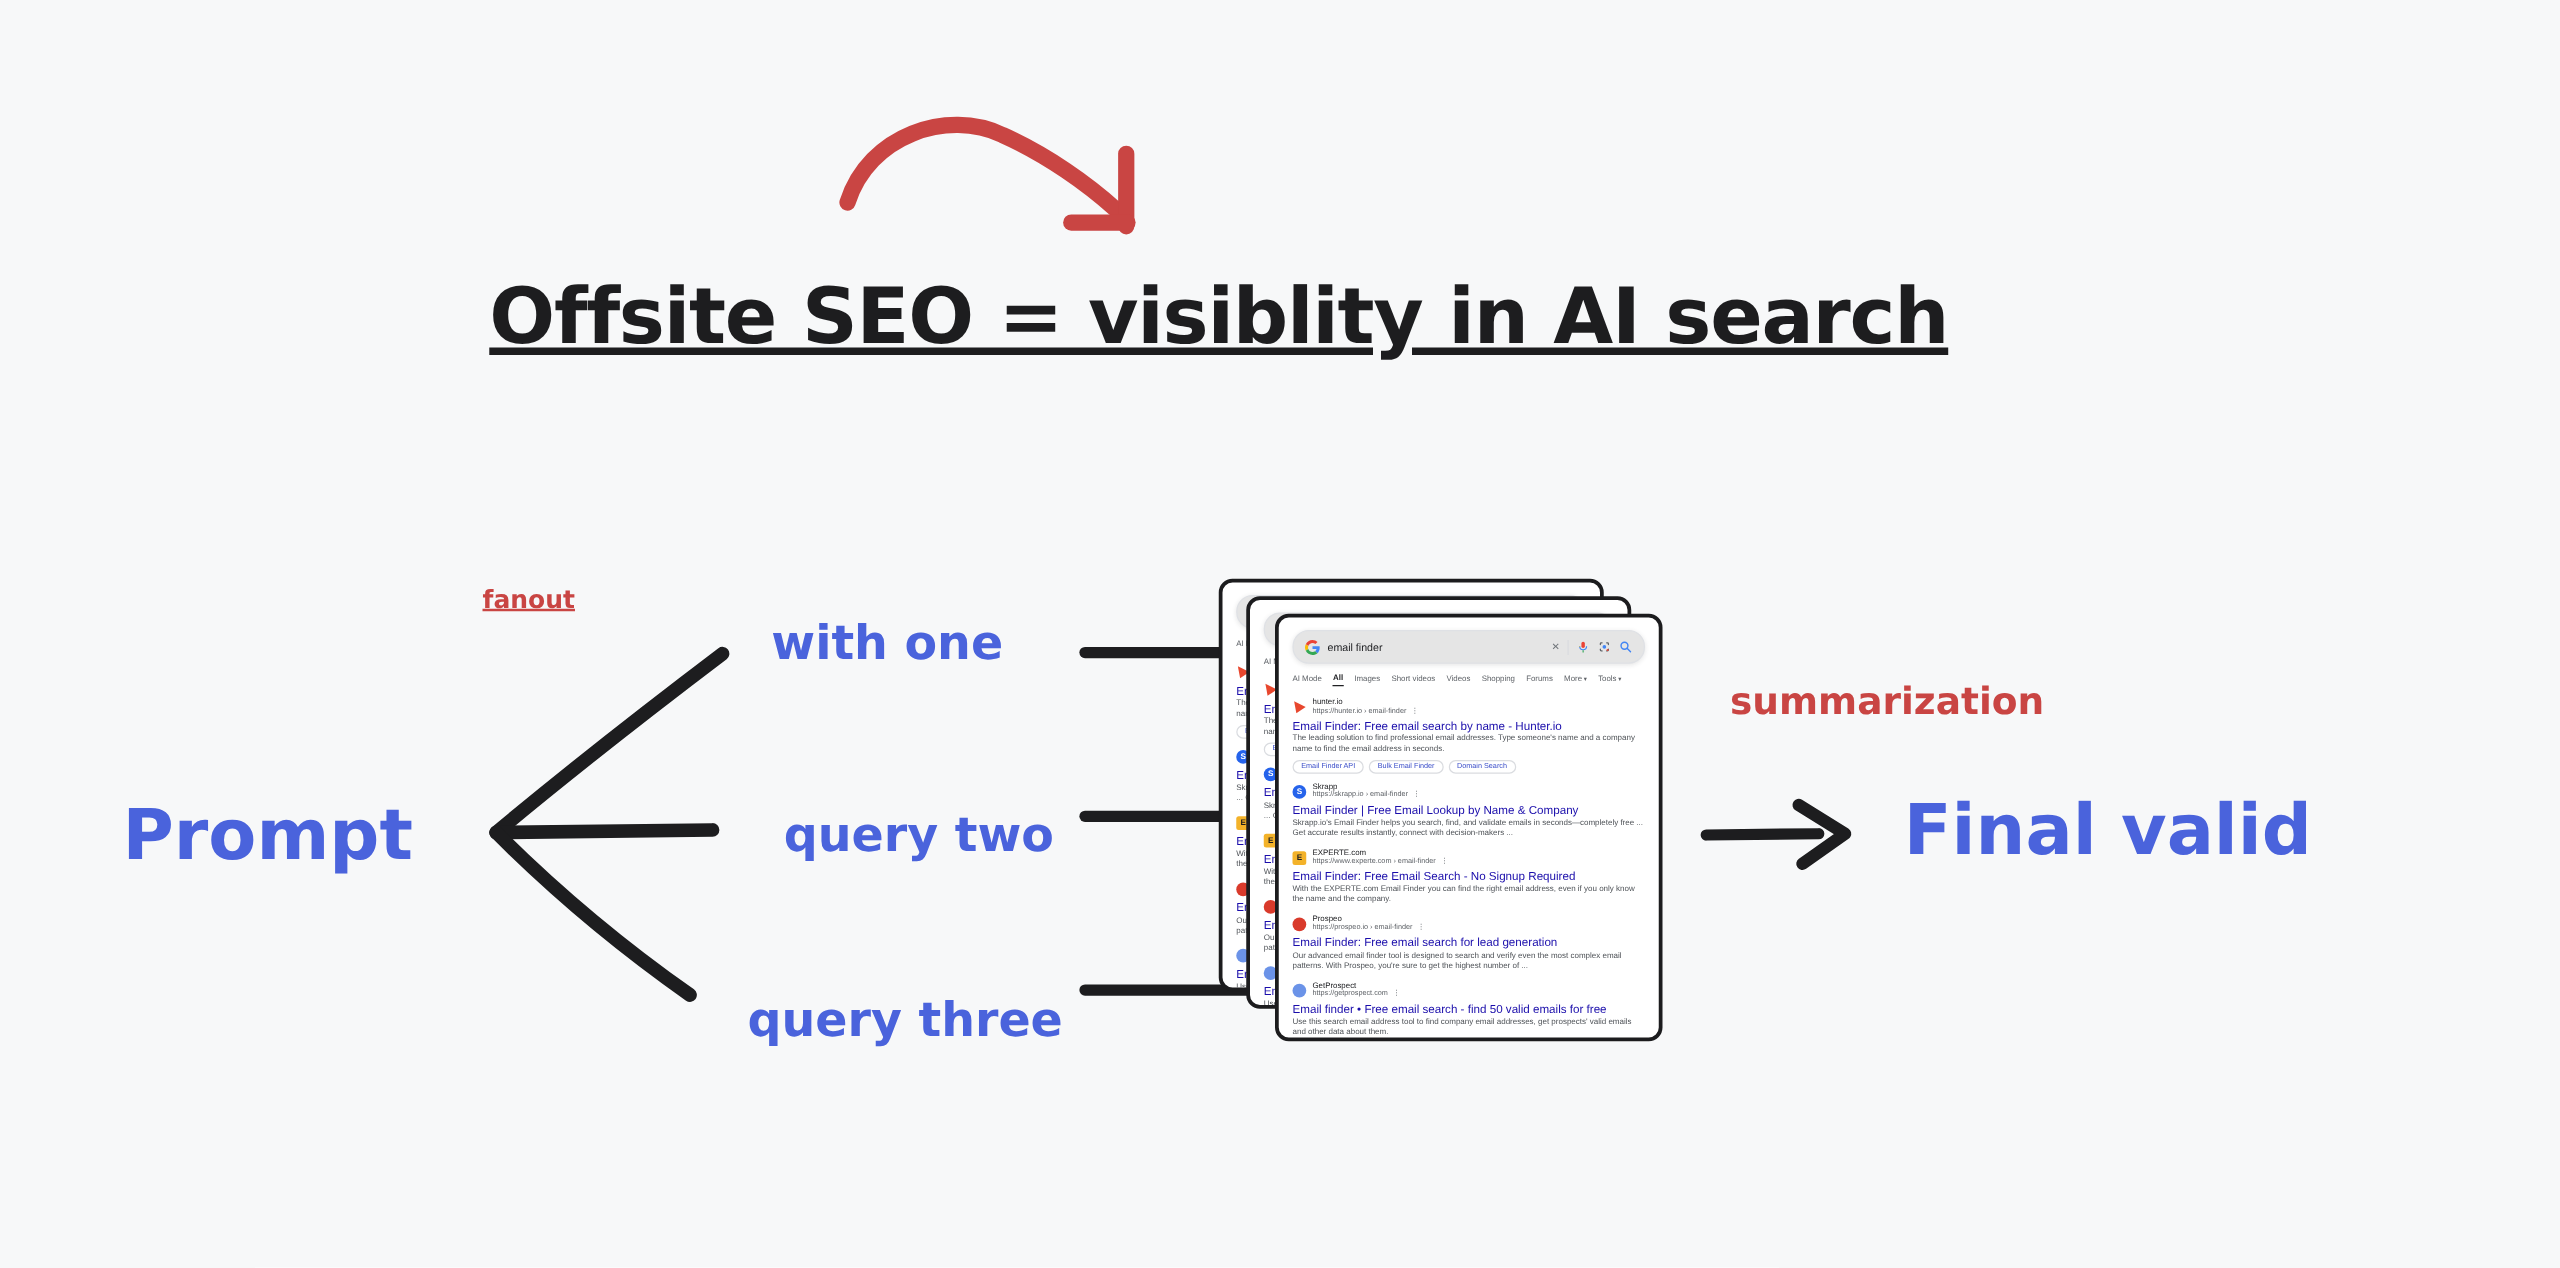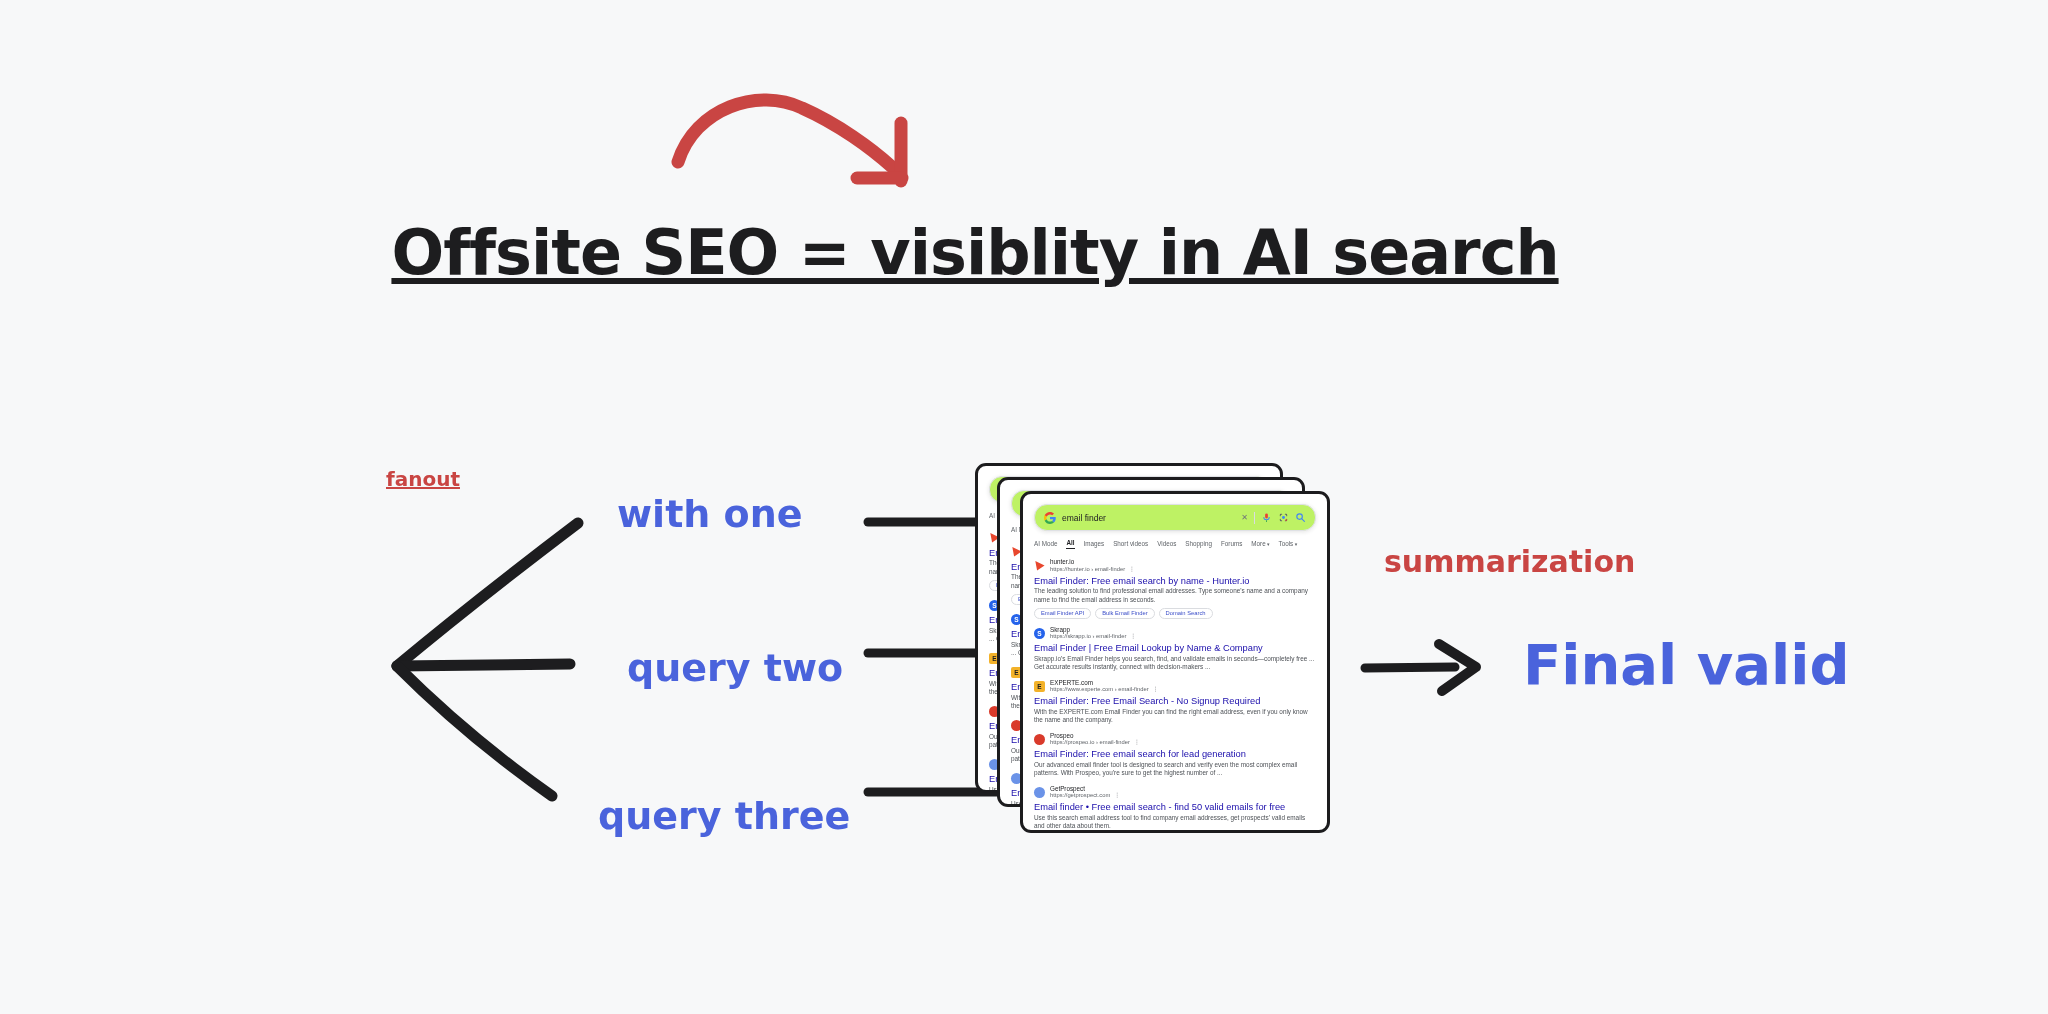--- a/index.html
+++ b/index.html
@@ -23,21 +23,21 @@
 
   
   .search-card{position:absolute;width:308px;height:330px;background:#ffffff;border:3.5px solid #1c1c1e;
     border-radius:11px;overflow:hidden;box-sizing:border-box;font-family:"Liberation Sans",sans-serif;}
   .card-back{left:975px;top:463px;z-index:2;}
   .card-mid{left:997px;top:477px;z-index:3;}
   .card-front{left:1020px;top:491px;z-index:4;width:310px;height:342px;}
   .card-body{padding:10px 11px;}
 
   .sbar{display:flex;align-items:center;gap:6px;height:25px;border:1px solid #dfe1e5;border-radius:13px;
-    padding:0 9px;box-shadow:0 1px 4px rgba(32,33,36,.12);background:#bef264;}
+    padding:0 9px;box-shadow:0 1px 4px rgba(32,33,36,.12);background:#e5e5e5;}
   .sbar .q{font-size:8.5px;color:#202124;}
   .sbar-icons{margin-left:auto;display:flex;align-items:center;gap:6px;}
   .clear-x{font-size:8px;color:#70757a;line-height:1;}
   .sbar-div{width:1px;height:12px;background:#dadce0;}
 
   .tabs{display:flex;align-items:flex-end;gap:9px;margin-top:8px;font-size:6.3px;color:#5f6368;white-space:nowrap;}
   .tab{padding-bottom:2px;}
   .tab.active{color:#202124;font-weight:bold;border-bottom:1.5px solid #202124;}
   .tab .caret{font-size:5px;color:#5f6368;}
 
@@ -66,20 +66,21 @@
     <path d="M38 102 C 55 48 118 27 162 48 C 198 64 231 88 252 107" fill="none" stroke="#c94543" stroke-width="13" stroke-linecap="round"></path>
     <path d="M261 63 L261 121" fill="none" stroke="#c94543" stroke-width="13" stroke-linecap="round"></path>
     <path d="M217 118 L262 118" fill="none" stroke="#c94543" stroke-width="13" stroke-linecap="round"></path>
   </svg>
 
   <div class="abs hand title">Offsite SEO = visiblity in AI search</div>
 
   <div class="abs hand red lbl-fanout">fanout</div>
   <div class="abs hand red lbl-summarization">summarization</div>
 
+  <div class="abs hand blue node-prompt">Prompt</div>
   <div class="abs hand blue node-q1">with one</div>
   <div class="abs hand blue node-q2">query two</div>
   <div class="abs hand blue node-q3">query three</div>
   <div class="abs hand blue node-final">Final valid</div>
 
   <svg class="abs" style="left:380px;top:505px;" width="220" height="310" viewBox="0 0 220 310">
     <path d="M198 18 Q 95 96 17 161" fill="none" stroke="#1d1d1f" stroke-width="11" stroke-linecap="round"></path>
     <path d="M17 161 Q 110 160 190 159" fill="none" stroke="#1d1d1f" stroke-width="11" stroke-linecap="round"></path>
     <path d="M17 161 Q 88 232 172 291" fill="none" stroke="#1d1d1f" stroke-width="11" stroke-linecap="round"></path>
   </svg>

